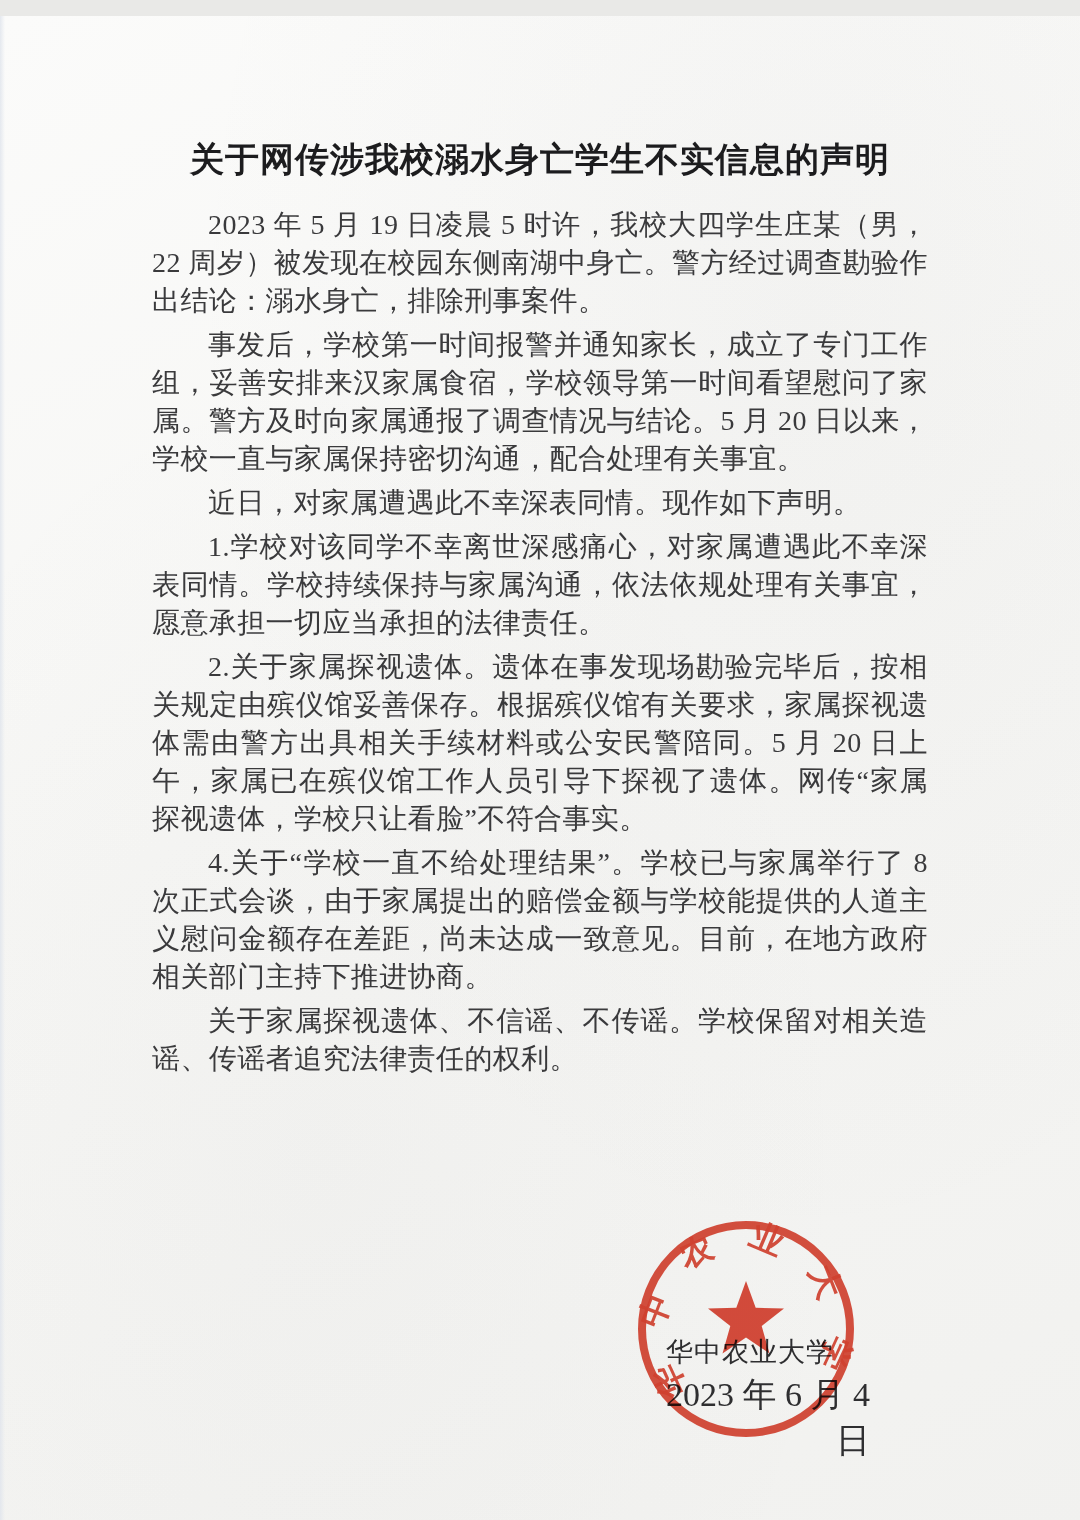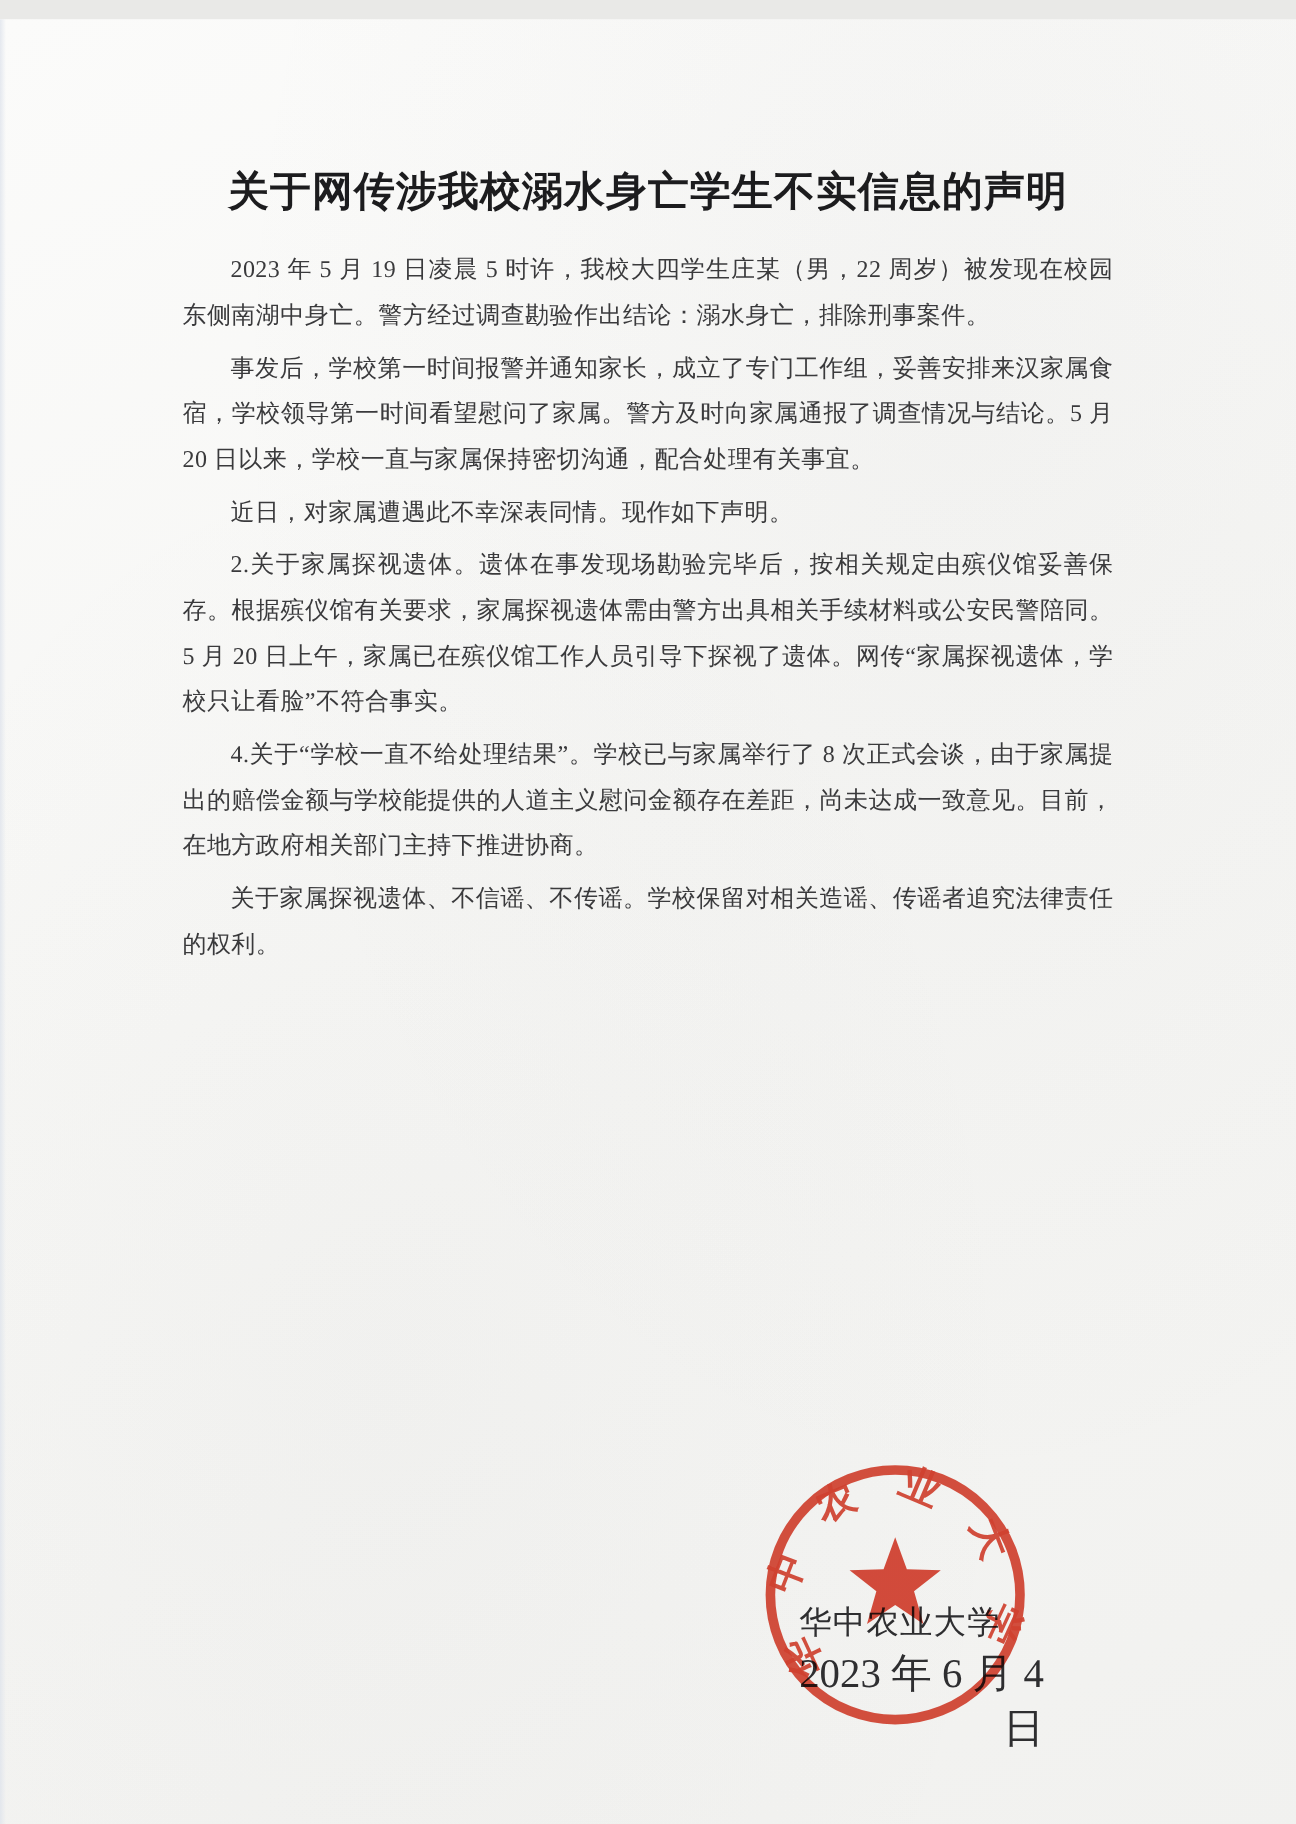--- a/index.html
+++ b/index.html
@@ -36,21 +36,21 @@
     font-size: 34px;
     font-weight: 700;
     letter-spacing: 1px;
     color: #1c1c1e;
   }
   .doc-body {
     position: absolute;
     top: 190px;
     left: 152px;
     width: 776px;
-    font-size: 20px;
+    font-size: 28px;
     line-height: 38px;
     letter-spacing: 0.4px;
     color: #3a3a3c;
     text-align: justify;
   }
   .doc-body p {
     margin: 0 0 6px 0;
     text-indent: 2em;
   }
   .sig-org {
@@ -88,20 +88,21 @@
 <div class="page">
 
   <div class="scan-edge"></div>
 
   <h1 class="doc-title">关于网传涉我校溺水身亡学生不实信息的声明</h1>
 
   <div class="doc-body">
     <p>2023 年 5 月 19 日凌晨 5 时许，我校大四学生庄某（男，22 周岁）被发现在校园东侧南湖中身亡。警方经过调查勘验作出结论：溺水身亡，排除刑事案件。</p>
     <p>事发后，学校第一时间报警并通知家长，成立了专门工作组，妥善安排来汉家属食宿，学校领导第一时间看望慰问了家属。警方及时向家属通报了调查情况与结论。5 月 20 日以来，学校一直与家属保持密切沟通，配合处理有关事宜。</p>
     <p>近日，对家属遭遇此不幸深表同情。现作如下声明。</p>
+    <p>1.学校对该同学不幸离世深感痛心，对家属遭遇此不幸深表同情。学校持续保持与家属沟通，依法依规处理有关事宜，愿意承担一切应当承担的法律责任。</p>
     <p>2.关于家属探视遗体。遗体在事发现场勘验完毕后，按相关规定由殡仪馆妥善保存。根据殡仪馆有关要求，家属探视遗体需由警方出具相关手续材料或公安民警陪同。5 月 20 日上午，家属已在殡仪馆工作人员引导下探视了遗体。网传“家属探视遗体，学校只让看脸”不符合事实。</p>
     <p>4.关于“学校一直不给处理结果”。学校已与家属举行了 8 次正式会谈，由于家属提出的赔偿金额与学校能提供的人道主义慰问金额存在差距，尚未达成一致意见。目前，在地方政府相关部门主持下推进协商。</p>
     <p>关于家属探视遗体、不信谣、不传谣。学校保留对相关造谣、传谣者追究法律责任的权利。</p>
   </div>
 
   <div class="sig-org">华中农业大学</div>
   <div class="sig-date">2023 年 6 月 4 日</div>
 
   <svg class="seal" viewBox="0 0 232 232" aria-hidden="true">
     <defs>

